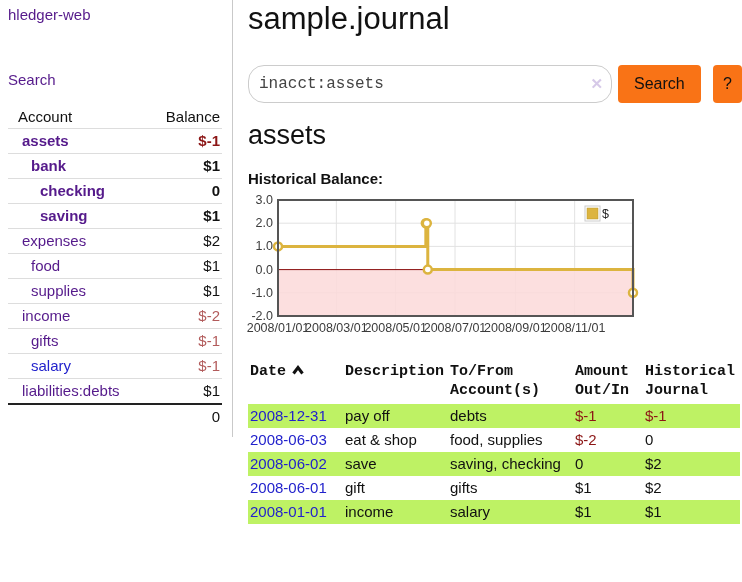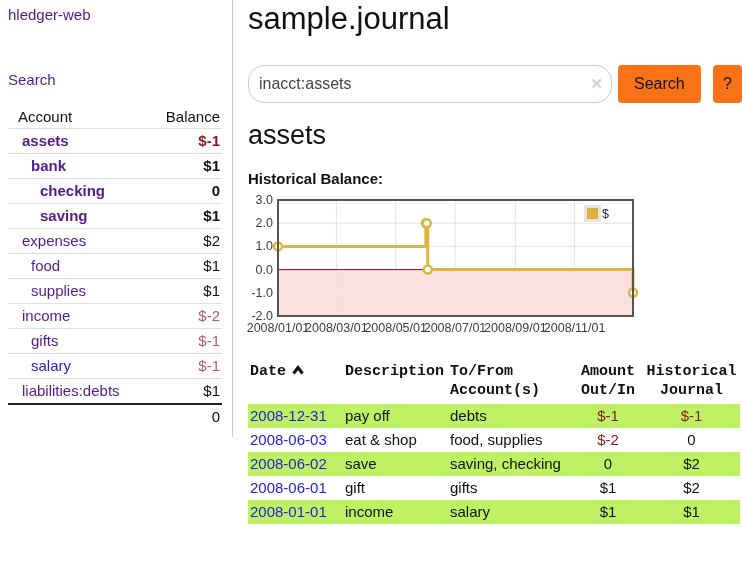--- a/index.html
+++ b/index.html
@@ -23,39 +23,39 @@
   .b { font-weight:bold; }
   .bal.negb { color:#8c1616; font-weight:bold; }
   .bal.neg  { color:#b25b5b; }
 
   
   .main { position:absolute; left:248px; top:0; width:494px; height:582px; }
   h1.title { font-size:31px; font-weight:normal; line-height:38px; }
   .search-row { position:absolute; left:0; top:65px; width:494px; height:38px; display:flex; align-items:stretch; }
   .search-wrap { position:relative; width:364px; }
   .search-input { width:364px; height:38px; border:1px solid #ccc; border-radius:16px;
-                  font-family:Liberation Sans, sans-serif; font-size:16px; color:#444;
+                  font-family:Liberation Mono, monospace; font-size:16px; color:#444;
                   padding:0 28px 0 10px; outline:none; }
   .clear-x { position:absolute; right:9px; top:9px; font-size:15px; font-weight:bold;
              color:#d6c9e8; cursor:pointer; line-height:20px; }
   .btn { margin-left:6px; height:38px; border:none; background:#f97316; border-radius:4px;
          font-family:"Liberation Sans", sans-serif; font-size:16px; color:#111;
          padding:0 16px; cursor:pointer; }
   .btn.help { margin-left:12px; width:31px; padding:0; }
   h2.acct-heading { position:absolute; left:0; top:120px; font-size:27px; font-weight:normal; }
   .chart-label { position:absolute; left:0; top:170px; font-size:15px; font-weight:bold; }
   .chart-box { position:absolute; left:0; top:198px; width:400px; height:146px; }
   .chart-box svg { overflow:visible; }
 
   
   .reg-table { position:absolute; left:0; top:360px; width:492px; border-collapse:collapse;
                font-size:15px; table-layout:fixed; }
   .reg-table th { font-weight:bold; text-align:left; vertical-align:top;
                   padding:2px 4px 4px 2px; line-height:19px;font-family:Liberation Mono, monospace; }
-  .reg-table th.num, .reg-table td.num { text-align:center; padding-right:2px; }
+  .reg-table th.num, .reg-table td.num { text-align:left; padding-right:2px; }
   .reg-table td { padding:3px 4px 3px 2px; line-height:18px; vertical-align:top; }
   .reg-table tr.alt { background:#bef264; }
   .reg-table a { color:#2222cc; text-decoration:none; cursor:pointer; white-space:nowrap; }
   .reg-table td.num.neg { color:#8c1616; }
   .sort-caret { vertical-align:-1px; margin-left:5px; }
 </style>
 </head>
 <body>
 
 <div class="page">

